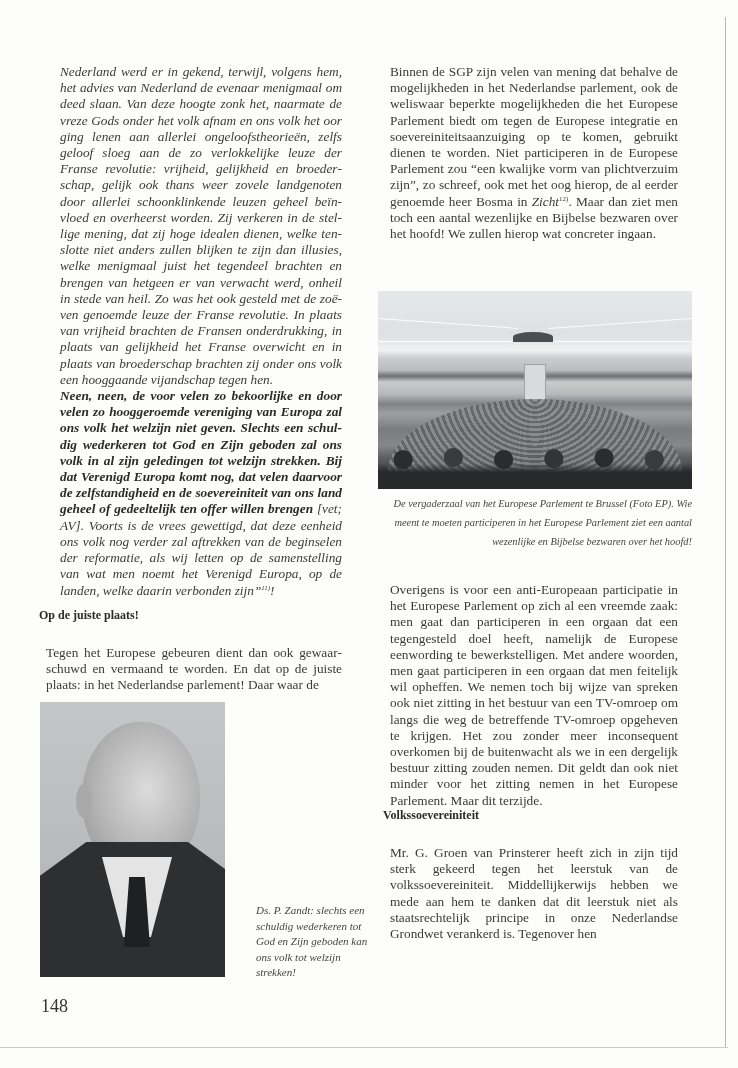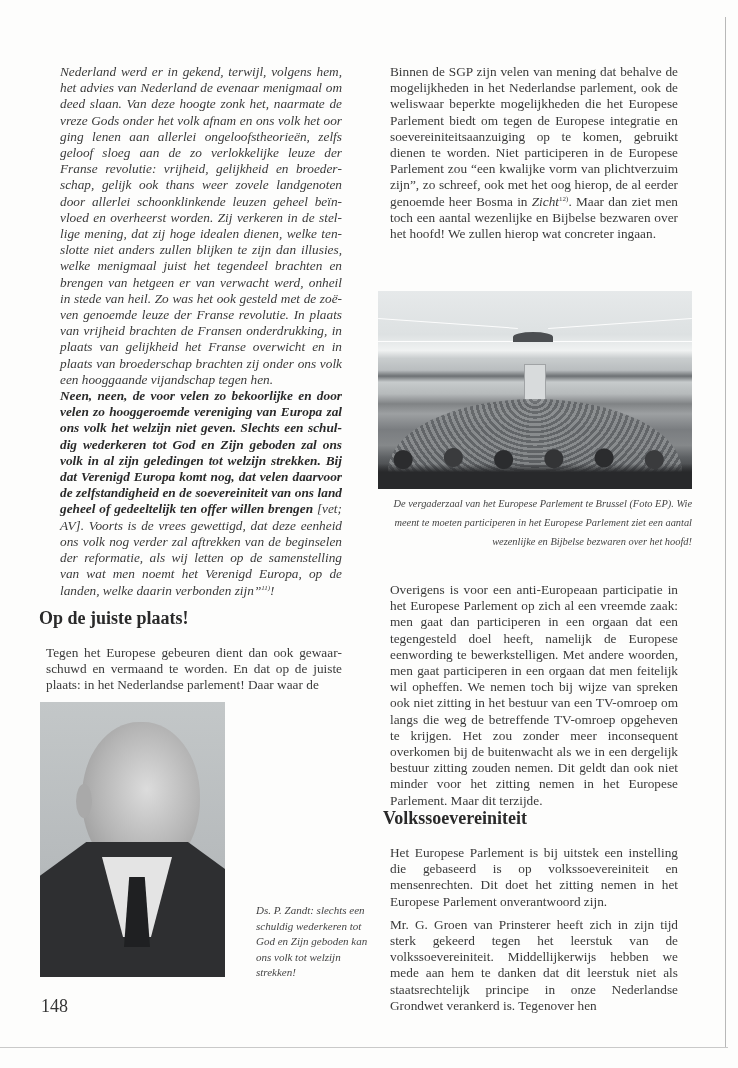--- a/index.html
+++ b/index.html
@@ -20,21 +20,21 @@
     .col {
       position: absolute; font-size: 13.3px; line-height: 16.2px;
       text-align: justify; hyphens: manual;
     }
     .col p { margin: 7px; }
     .left  { left: 53px; width: 296px; }
     .right { left: 383px; width: 302px; }
     .italic { font-style: italic; }
     .bold { font-weight: bold; color: #2a2a2a; }
     .heading {
-      position: absolute; font-weight: bold; font-size: 18px; color: #2a2a2a;
+      position: absolute; font-weight: bold; font-size: 12px; color: #2a2a2a;
     }
     sup { font-size: 7px; line-height: 0; vertical-align: 5px; }
 
     .photo {
       position: absolute; overflow: hidden;
     }
     .parl-photo {
       left: 378px; top: 291px; width: 314px; height: 198px;
       background:
         linear-gradient(180deg, #e6e9ea 0%, #dde1e2 22%, #f0f2f2 30%, #c9cdce 34%, #b9bdbf 40%, #6d7174 43%, #c7cbcc 46%, #b6babb 52%, #808385 57%, #9da0a2 62%, #7a7d80 70%, #85888a 78%, #5e6164 84%, #3d3f41 92%, #2d2e30 100%);
@@ -149,15 +149,14 @@
 </div>
 <div class="caption-parl">De vergaderzaal van het Europese Parlement te Brussel (Foto EP). Wie meent te moeten participeren in het Europese Parlement ziet een aantal wezenlijke en Bijbelse bezwaren over het hoofd!</div>
 
 <div class="col right" style="top:575px;">
   <p>Overigens is voor een anti-Europeaan participatie in het Europese Parlement op zich al een vreemde zaak: men gaat dan participeren in een orgaan dat een tegen­gesteld doel heeft, namelijk de Europese eenwording te bewerkstelligen. Met andere woorden, men gaat parti­ciperen in een orgaan dat men feitelijk wil opheffen. We nemen toch bij wijze van spreken ook niet zitting in het bestuur van een TV-omroep om langs die weg de betreffende TV-omroep opgeheven te krijgen. Het zou zonder meer inconsequent overkomen bij de buiten­wacht als we in een dergelijk bestuur zitting zouden nemen. Dit geldt dan ook niet minder voor het zitting nemen in het Europese Parlement. Maar dit terzijde.</p>
 </div>
 
 <div class="heading" style="left:383px; top:808px;">Volkssoevereiniteit</div>
 
 <div class="col right" style="top:838px;">
-  <p>Het Europese Parlement is bij uitstek een instelling die gebaseerd is op volkssoevereiniteit en mensenrechten. Dit doet het zitting nemen in het Europese Parlement onverantwoord zijn.</p>
   <p>Mr. G. Groen van Prinsterer heeft zich in zijn tijd sterk gekeerd tegen het leerstuk van de volkssoevereiniteit. Middellijkerwijs hebben we mede aan hem te danken dat dit leerstuk niet als staatsrechtelijk principe in onze Nederlandse Grondwet verankerd is. Tegenover hen</p>
 </div>
 
 </body></html>

